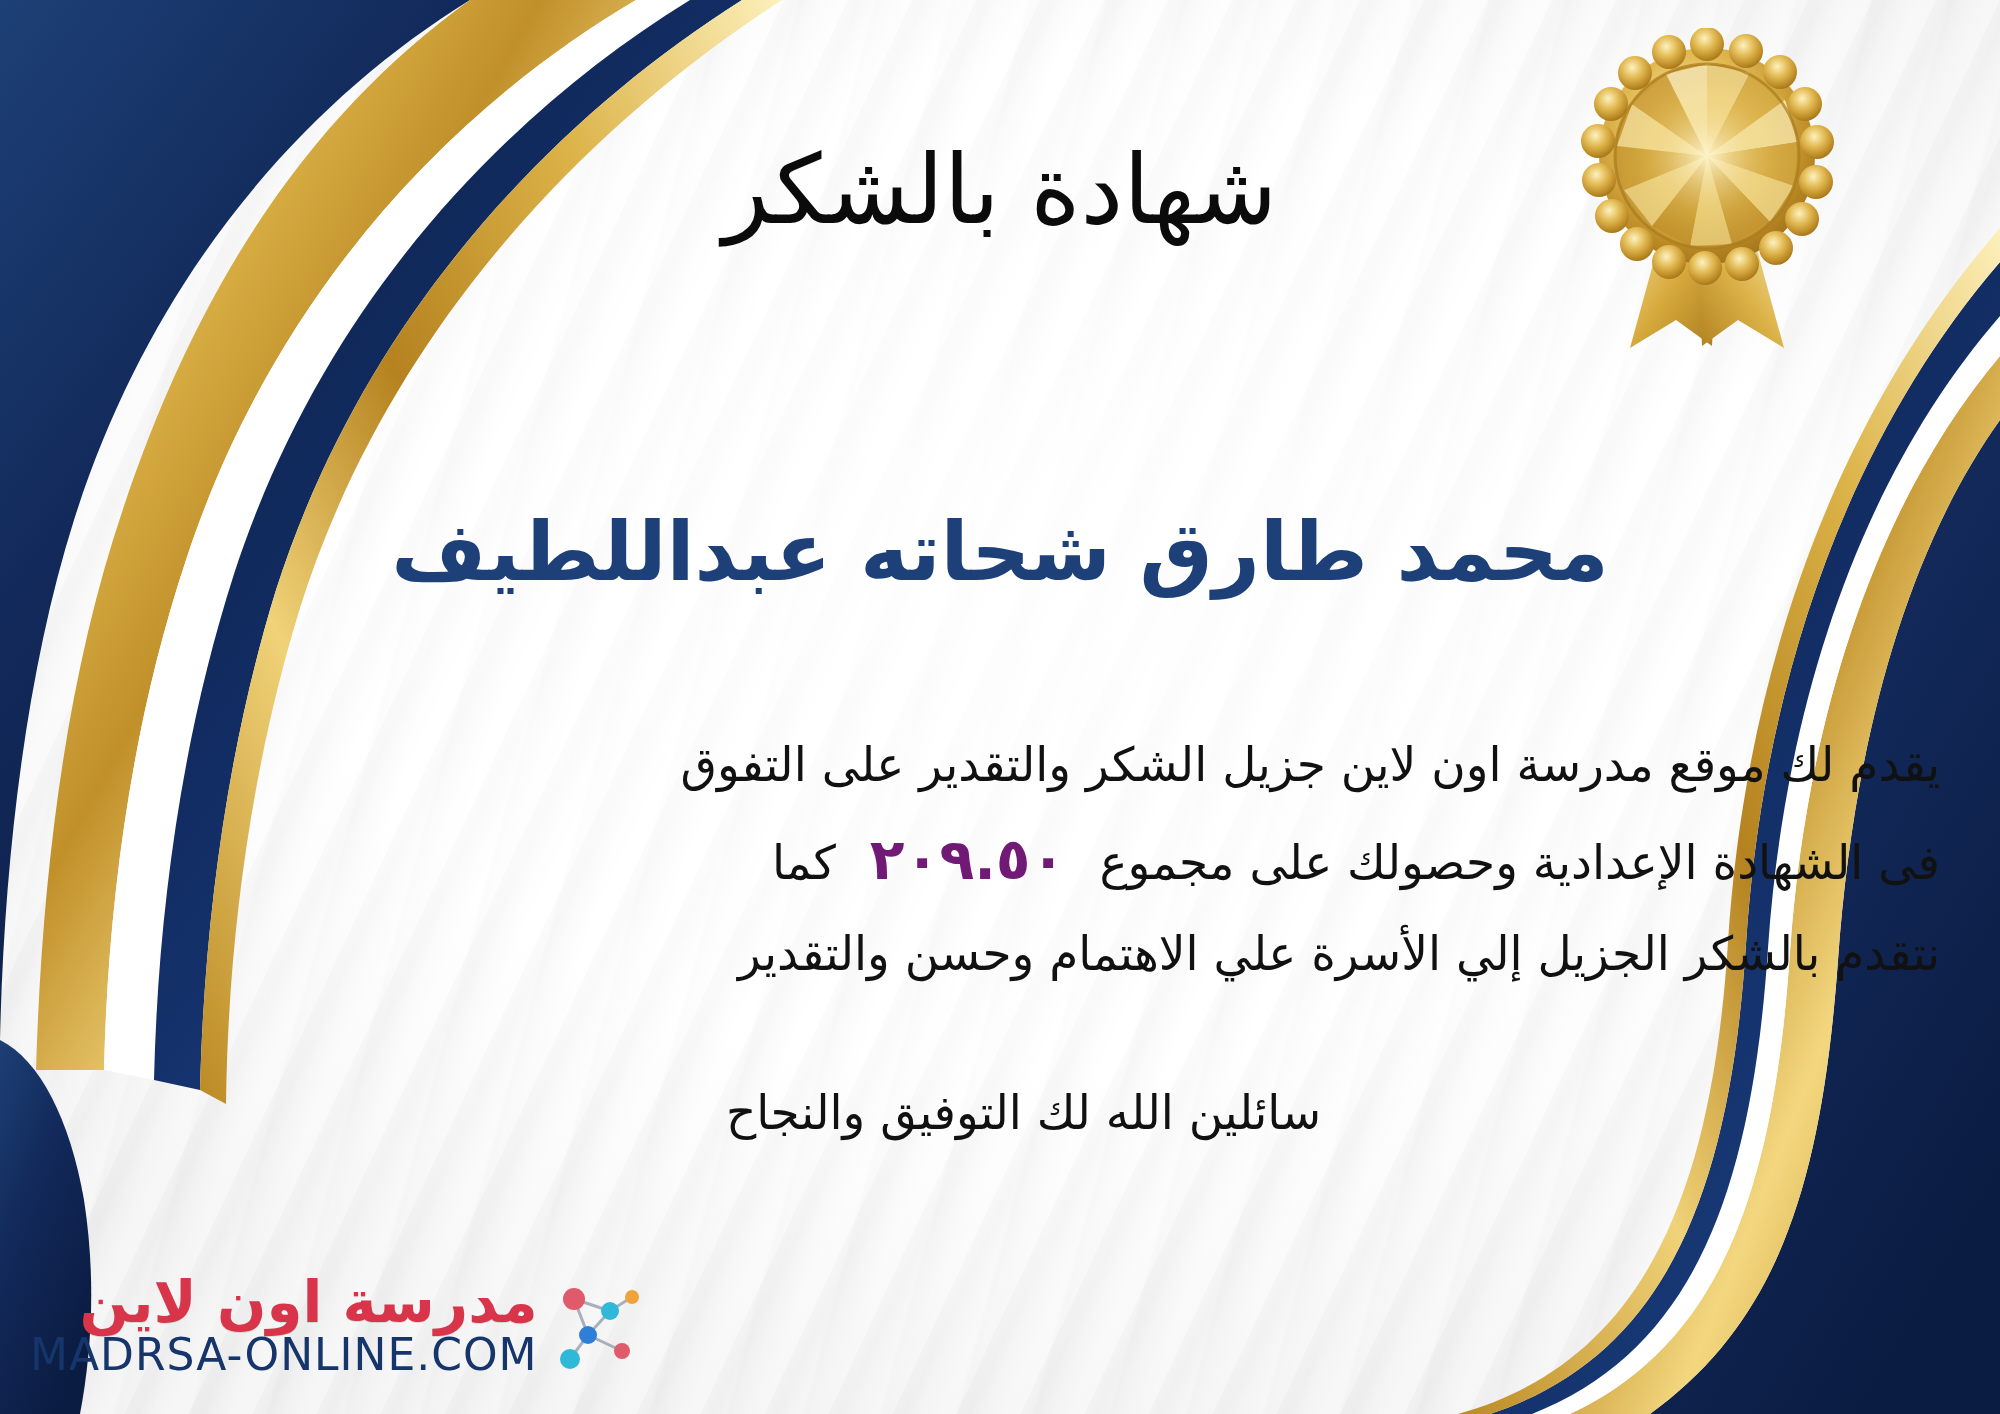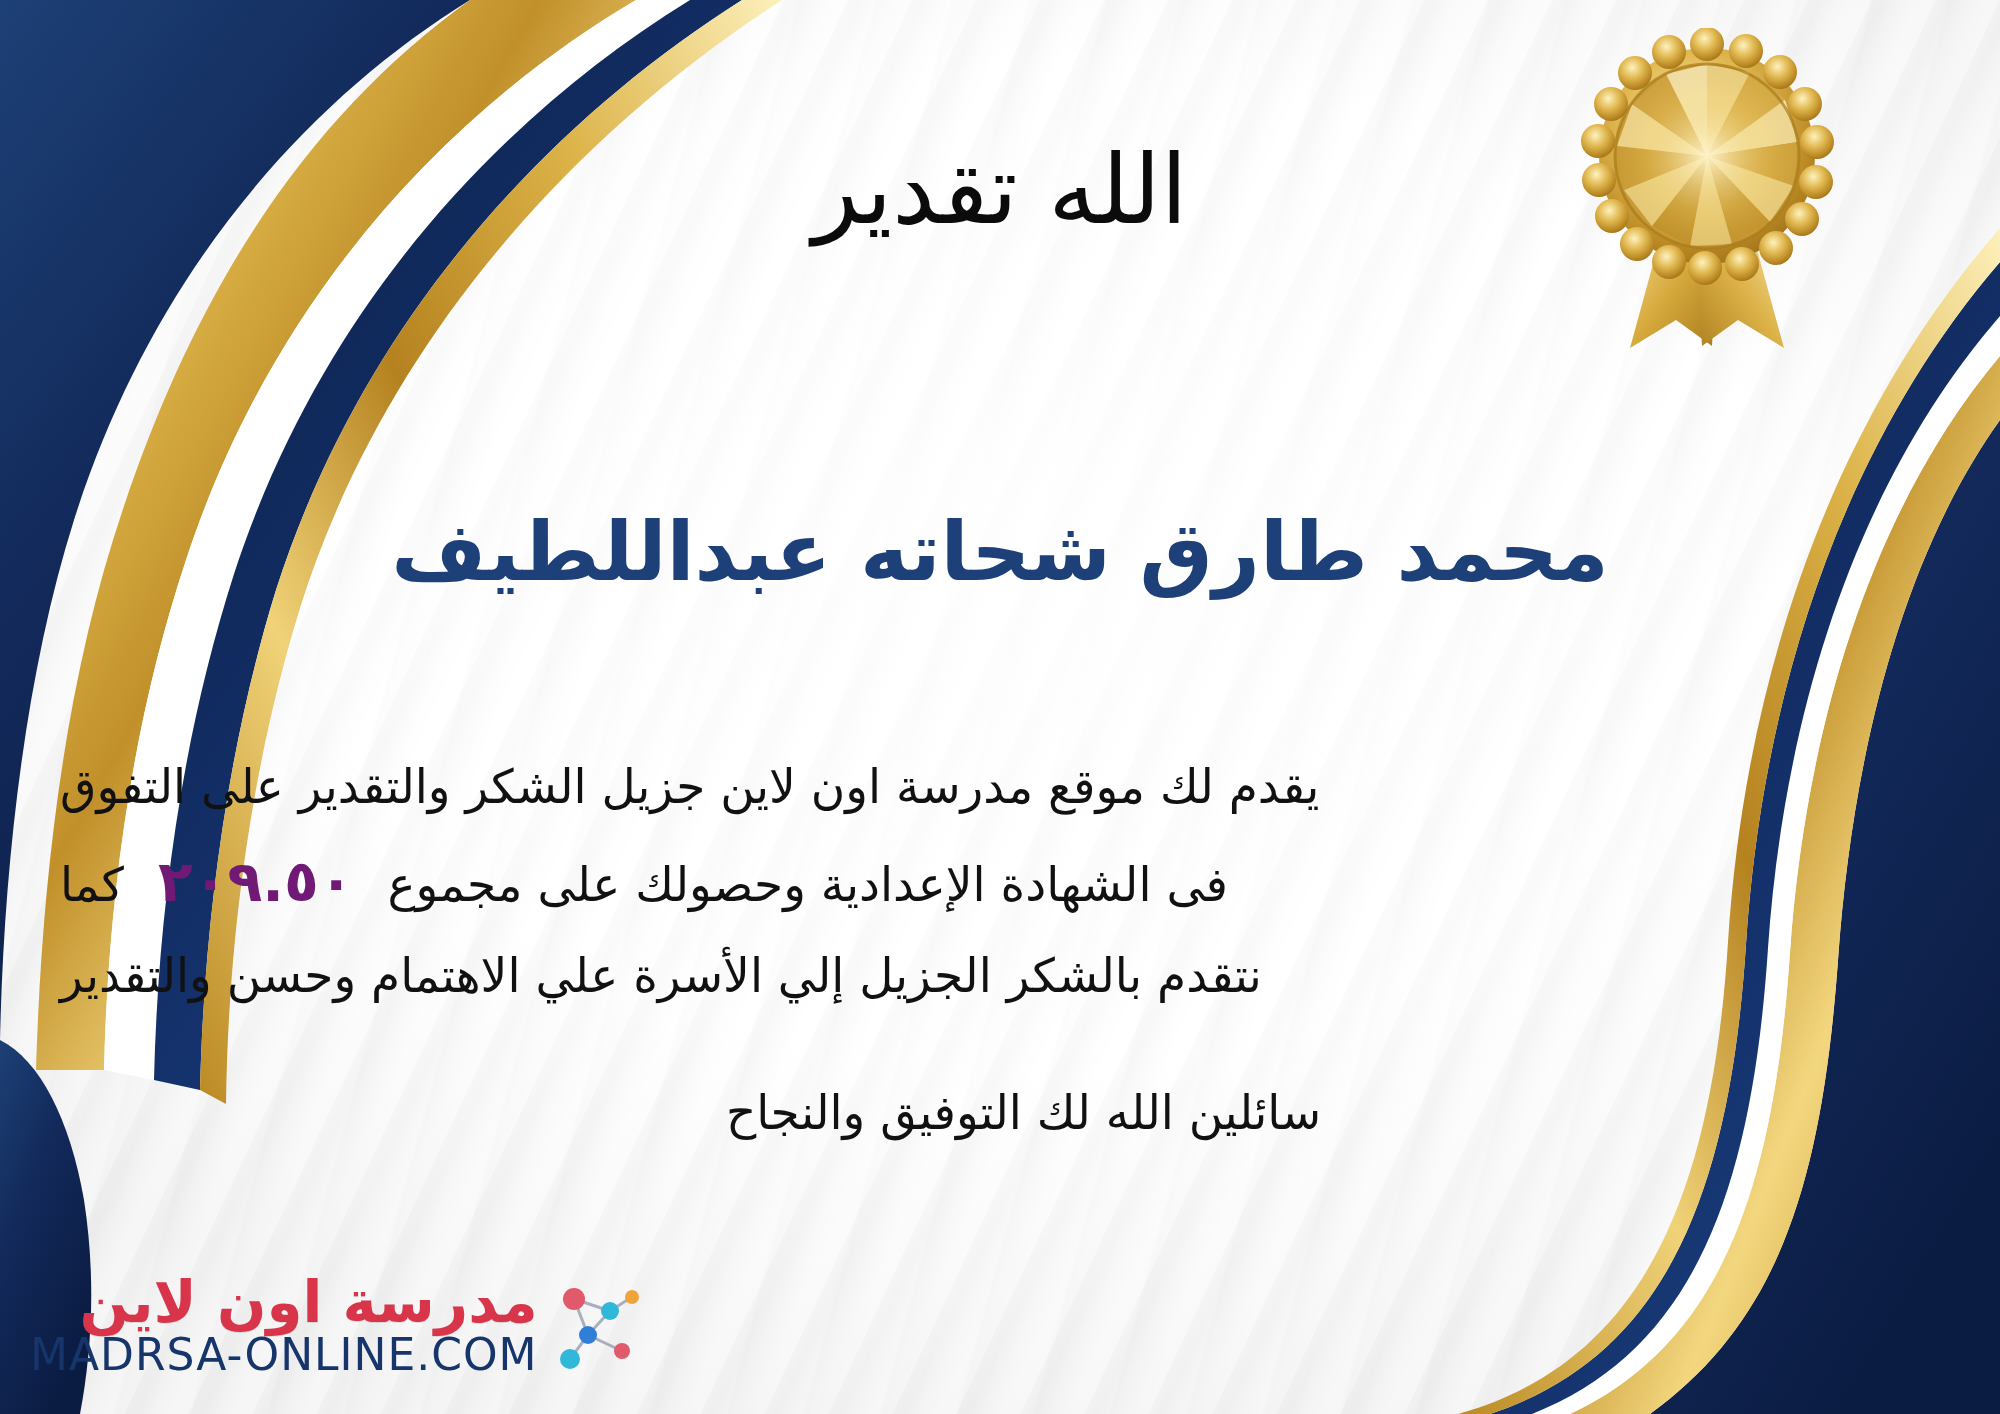--- a/index.html
+++ b/index.html
@@ -57,21 +57,21 @@
     font-size:96px;line-height:1.05;font-weight:400;color:#0b0b0b;
     letter-spacing:0px;
   }
 
   .student-name{
     position:absolute;top:485px;left:0;right:0;text-align:center;
     font-size:82px;line-height:1.15;font-weight:700;color:#1d4079;margin-top:20px;
   }
 
   .body-block{
-    position:absolute;top:744px;left:60px;right:60px;text-align:left;
+    position:absolute;top:722px;left:60px;right:60px;text-align:right;
     font-size:47px;line-height:1.82;color:#111111;font-weight:400;
   }
   .body-line{display:block;white-space:nowrap;}
   .score{
     color:#701a75;font-weight:700;font-size:57px;
     padding:0 34px;letter-spacing:1px;
   }
 
   .closing-line{
     position:absolute;top:1085px;left:0;right:0;text-align:center;
@@ -236,21 +236,21 @@
       <path d="M135,128 L45,118 L60,76 Z" fill="#f5e1a0"></path>
       <path d="M135,128 L60,76 L94,46 Z" fill="#d0a340"></path>
       <path d="M135,128 L94,46 L135,36 Z" fill="#fbf0c4"></path>
     </g>
     <circle cx="135" cy="128" r="92" fill="url(#medalInnerGlow)"></circle>
     <circle cx="135" cy="128" r="92" fill="none" stroke="#a87a1c" stroke-width="3" opacity="0.7"></circle>
   </svg>
 
   <div class="content">
 
-    <div class="cert-title">الله تقدير</div>
+    <div class="cert-title">شهادة بالشكر</div>
 
     <div class="student-name">محمد طارق شحاته عبداللطيف</div>
 
     <div class="body-block">
       <span class="body-line">يقدم لك موقع مدرسة اون لاين جزيل الشكر  والتقدير على التفوق</span>
 
       <span class="body-line">
         <span>فى الشهادة الإعدادية وحصولك على مجموع</span><span class="score">٢٠٩.٥٠</span><span>كما</span>
       </span>
 

